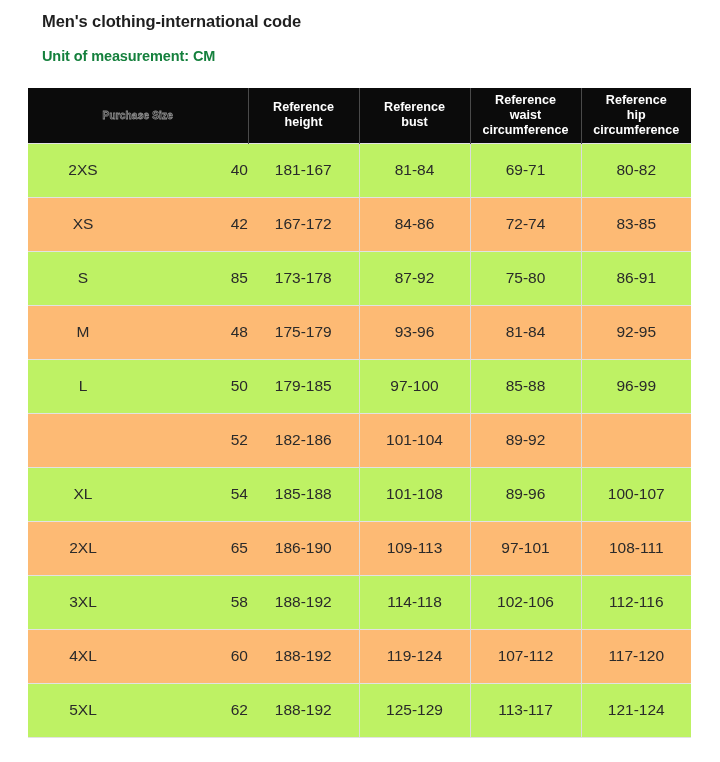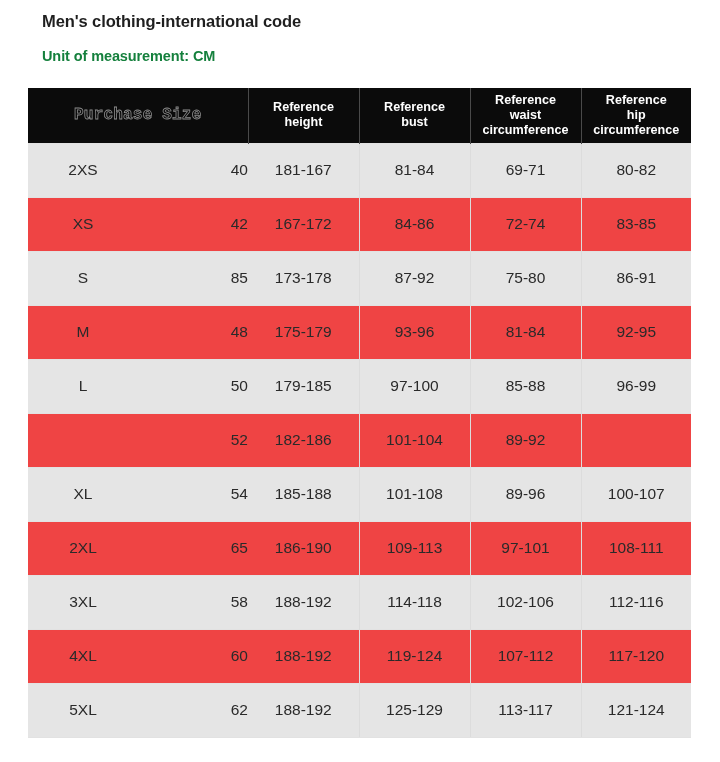--- a/index.html
+++ b/index.html
@@ -72,33 +72,32 @@
     border-right: 1px solid #4a4a4a;
     box-sizing: border-box;
   }
   thead th:last-child {
     border-right: none;
   }
   
   .th-purchase {
     color: transparent;
     -webkit-text-stroke: 0.8px #8d8d8d;
-    font-size: 16px;
+    font-size: 10px;
     font-weight: bold;
     letter-spacing: 0.2px;
     display: inline-block;
-    font-family: Liberation Mono, monospace;
   }
 
   
   tbody tr {
-    background: #e5e5e5;
+    background: #bef264;
   }
   tbody tr.alt {
-    background: #ef4444;
+    background: #fdba74;
     padding-left: 20px;
   }
   tbody td {
     height: 54px;
     padding: 2px 4px;
     font-size: 15.5px;
     color: #2a2a2a;
     font-weight: normal;
     text-align: center;
     vertical-align: middle;

